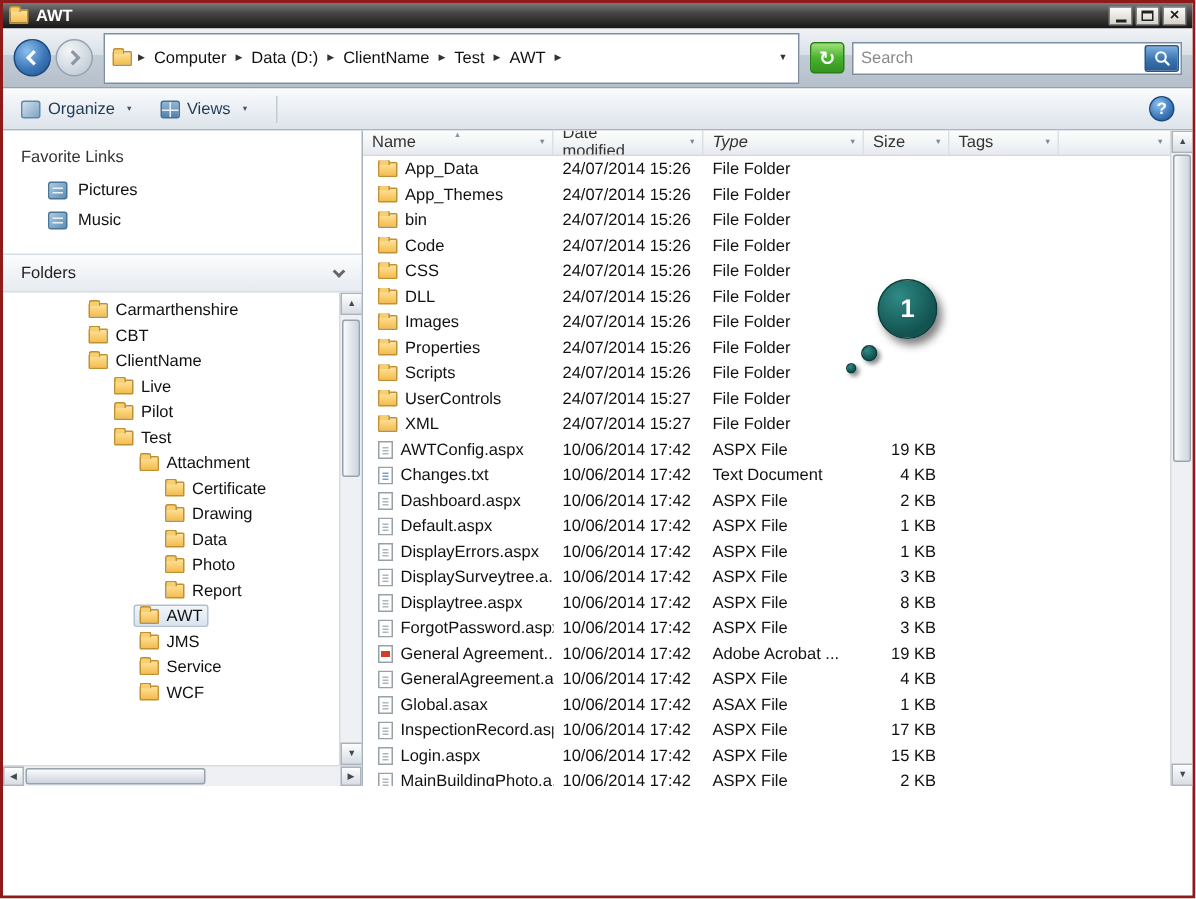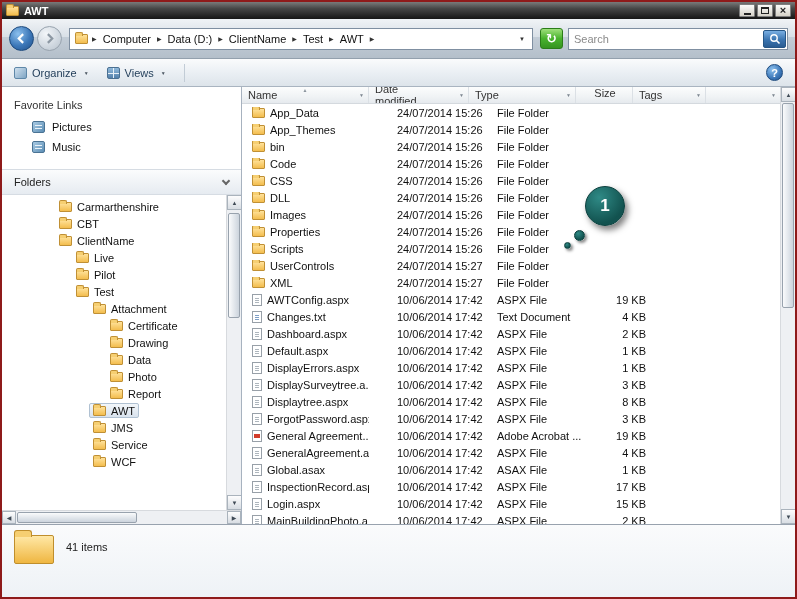--- a/index.html
+++ b/index.html
@@ -20,21 +20,21 @@
   .glyph-max { width:8px; height:7px; border:1px solid #222; border-top-width:2px; }
   .glyph-close { font-size:11px; font-weight:bold; color:#222; line-height:1; margin-top:-1px; }
 
   
   .navbar { flex:0 0 40px; display:flex; align-items:center; gap:5px; padding:0 7px;
             background:linear-gradient(180deg,#f0f3f6,#d9e0e7 45%,#c3cdd7 46%,#b4bfca);
             border-bottom:1px solid #93a0ad; }
   .ncirc { width:25px; height:25px; border-radius:50%; display:flex; align-items:center; justify-content:center; flex:0 0 auto; }
   .ncirc.back { background:radial-gradient(circle at 35% 30%,#8cc0ee,#3c77b8 55%,#215089); border:1px solid #1d4a7e; }
   .ncirc.fwd  { background:radial-gradient(circle at 35% 30%,#f3f6f9,#cfd7df 60%,#b9c3cd); border:1px solid #98a3ae; margin-left:-2px; }
-  .addressbar { flex:1; height:22px; background:#fff; border:1px solid #7f8fa1; display:flex;
+  .addressbar { flex:1; height:34px; background:#fff; border:1px solid #7f8fa1; display:flex;
                 align-items:center; padding:0 5px; gap:4px; margin:0 2px; overflow:hidden; }
   .crumb { padding:0 2px; color:#111; white-space:nowrap; }
   .csep { font-size:6px; color:#333; }
   .ab-spacer { flex:1; }
   .ab-dd { font-size:6px; color:#333; padding:0 2px; }
   .refreshbtn { width:23px; height:21px; border-radius:3px; flex:0 0 auto;
                 background:linear-gradient(180deg,#9fe07c,#49b32e 50%,#35941f); border:1px solid #2b7d19;
                 color:#fff; font-size:13px; font-weight:bold; display:flex; align-items:center; justify-content:center; }
   .searchbox { width:220px; height:22px; background:#fff; border:1px solid #7f8fa1; display:flex;
                align-items:center; padding:1px; flex:0 0 auto; }
@@ -88,28 +88,28 @@
   .sbtn.hright { left:auto; right:0; top:0; height:13px; width:14px; }
   .hthumb { position:absolute; left:15px; top:1px; height:11px; width:120px;
             background:linear-gradient(180deg,#fafbfc,#ccd4dd); border:1px solid #98a2ad; border-radius:2px; }
 
   
   .filepane { flex:1; position:relative; overflow:hidden; background:#fff; }
   .list-header { display:flex; height:17px; margin-right:15px;
                  background:linear-gradient(180deg,#fcfdfd,#f0f3f5 60%,#e6eaee); border-bottom:1px solid #d4d9de; }
   .hcell { position:relative; display:flex; align-items:center; gap:17px; padding:0 4px 0 6px;
            border-right:1px solid #dbe0e5; color:#333; overflow:hidden; }
-  .c-name { width:127px; } .c-date { width:100px; } .c-type { width:107px; } .c-size { width:57px;flex-direction:column; } .c-tags { width:73px; } .c-rest { flex:1; border-right:none; }
+  .c-name { width:127px; } .c-date { width:100px; } .c-type { width:107px;font-style:italic; } .c-size { width:57px; } .c-tags { width:73px; } .c-rest { flex:1; border-right:none; }
   .hdd { margin-left:auto; font-size:5px; color:#7e8791; }
   .sort { position:absolute; top:0; left:50%; transform:translateX(-50%); font-size:5px; color:#8d969f; }
   .rows { position:absolute; left:0; right:15px; top:17px; bottom:0; overflow:hidden; }
   .file-row { display:flex; height:17px; align-items:center; }
   .cell { white-space:nowrap; overflow:hidden; color:#111; }
   .cl-name { width:127px; display:flex; align-items:center; gap:5px; padding:0 2px 0 10px; }
-  .cl-date { width:100px; padding:0 6px;margin-left:22px; }
+  .cl-date { width:100px; padding:0 6px; }
   .cl-type { width:107px; padding:0 6px; }
   .cl-size { width:57px; padding-right:9px; text-align:right; }
   .cl-tags { width:73px; }
 
   
   .icon-folder { display:inline-block; width:13px; height:10px; flex:0 0 auto;
                  background:linear-gradient(180deg,#ffe29b,#f3bd4e); border:1px solid #c09035; border-radius:1px; position:relative; }
   .icon-folder::before { content:""; position:absolute; top:-3px; left:-1px; width:6px; height:3px;
                  background:#f6cf72; border:1px solid #c09035; border-bottom:none; border-radius:2px 2px 0 0; }
   .icon-file { display:inline-block; width:10px; height:12px; flex:0 0 auto; background:#fff; border:1px solid #98a0a8; position:relative; }
@@ -626,22 +626,18 @@
           </div>
         </div>
       <div class="vscroll">
         <span class="sbtn top">▲</span>
         <span class="sthumb" style="top:16px;height:205px;"></span>
         <span class="sbtn bottom">▼</span>
       </div>
     </div>
   </div>
 
-  <div class="details">
-    <span class="bigfolder"></span>
-    <span class="items-count">41 items</span>
-  </div>
 
   <div class="co-circle">1</div>
   <div class="co-dot d1"></div>
   <div class="co-dot d2"></div>
 
 </div>
 
 </body></html>

